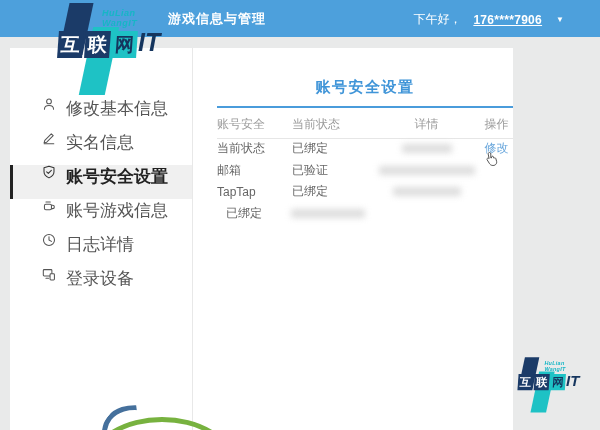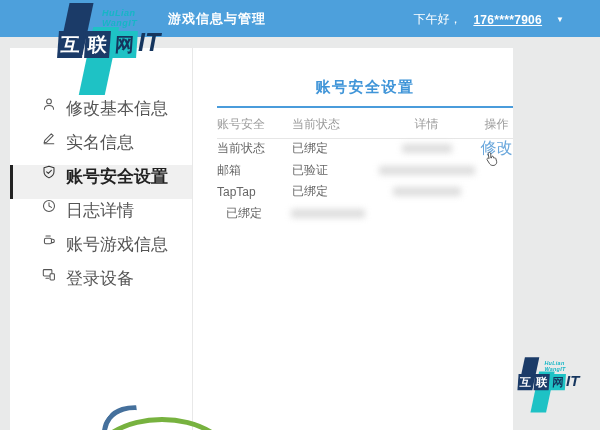--- a/index.html
+++ b/index.html
@@ -27,21 +27,21 @@
   .title-rule{position:absolute;top:58px;left:0;width:296px;height:2px;background:#4a9cdb;}
   .thead,.trow{position:absolute;left:0;width:296px;height:21px;display:grid;grid-template-columns:66px 90px 107px 33px;align-items:center;font-size:12px;}
   .thead{top:66px;color:#9a9a9a;}
   .thead-rule{position:absolute;top:90px;left:0;width:296px;height:1px;background:#e6e6e6;}
   .c1{text-align:left;color:#666;}
   .c2{text-align:left;padding-left:9px;color:#666;}
   .c3{display:flex;justify-content:center;align-items:center;}
   .c4{text-align:center;}
   .thead .c1,.thead .c2,.thead .c3,.thead .c4{color:#9a9a9a;}
   .redacted{height:9px;border-radius:2px;background:#cbcbcb;filter:blur(3px);opacity:.65;}
-  .action-link{color:#6aa7dc;font-size:16px;text-decoration:none;cursor:pointer;}
+  .action-link{color:#6aa7dc;font-size:12px;text-decoration:none;cursor:pointer;}
   .hand-cursor{position:absolute;left:268px;top:103px;z-index:5;}
   
   .logo{position:absolute;width:140px;height:98px;z-index:6;pointer-events:none;}
   .logo .bar-navy{position:absolute;left:36px;top:2px;width:24px;height:52px;background:#1b3b68;transform:skewX(-12deg);}
   .logo .bar-teal{position:absolute;left:58px;top:26px;width:26px;height:68px;background:#1ec2c5;transform:skewX(-12deg);}
   .logo .hl{position:absolute;left:74px;top:7px;font-size:9px;line-height:10px;font-weight:bold;font-style:italic;color:#16b6c6;letter-spacing:.5px;}
   .logo .blk{position:absolute;top:30px;width:25px;height:27px;text-align:center;font-size:19px;line-height:27px;font-weight:bold;transform:skewX(-4deg);}
   .logo .b1{left:30px;background:#1b3b68;color:#fff;}
   .logo .b2{left:57px;background:#1b3b68;color:#fff;}
   .logo .b3{left:84px;background:#1ec2c5;color:#15355e;}
@@ -83,32 +83,32 @@
       </div>
       <div class="side-item active">
         <svg width="14" height="14" viewBox="0 0 16 16" fill="none" stroke="#333" stroke-width="1.2" stroke-linecap="round" stroke-linejoin="round">
           <path d="M8 1.3l5.7 1.9v4.6c0 3.7-2.7 5.6-5.7 6.9-3-1.3-5.7-3.2-5.7-6.9V3.2z"></path>
           <path d="M5.3 7.8l1.9 1.9 3.5-3.6"></path>
         </svg>
         <span>账号安全设置</span>
       </div>
       <div class="side-item">
         <svg width="14" height="14" viewBox="0 0 16 16" fill="none" stroke="#555" stroke-width="1.2" stroke-linecap="round" stroke-linejoin="round">
-          <circle cx="8" cy="8" r="6.3"></circle>
-          <path d="M8 4.4V8l2.8 1.6"></path>
-        </svg>
-        <span>日志详情</span>
-      </div>
-      <div class="side-item">
-        <svg width="14" height="14" viewBox="0 0 16 16" fill="none" stroke="#555" stroke-width="1.2" stroke-linecap="round" stroke-linejoin="round">
           <rect x="2.8" y="6" width="8" height="6.3" rx="1.6"></rect>
           <path d="M10.8 7.2h1.4a1.9 1.9 0 010 3.8h-1.4"></path>
           <path d="M4.5 3.5h5"></path>
         </svg>
         <span>账号游戏信息</span>
+      </div>
+      <div class="side-item">
+        <svg width="14" height="14" viewBox="0 0 16 16" fill="none" stroke="#555" stroke-width="1.2" stroke-linecap="round" stroke-linejoin="round">
+          <circle cx="8" cy="8" r="6.3"></circle>
+          <path d="M8 4.4V8l2.8 1.6"></path>
+        </svg>
+        <span>日志详情</span>
       </div>
       <div class="side-item">
         <svg width="14" height="14" viewBox="0 0 16 16" fill="none" stroke="#555" stroke-width="1.2" stroke-linecap="round" stroke-linejoin="round">
           <rect x="1.5" y="3" width="9.8" height="7.2" rx="1"></rect>
           <path d="M4.5 12.8h3"></path>
           <rect x="9.2" y="7.8" width="5" height="7" rx="1" fill="#fff"></rect>
         </svg>
         <span>登录设备</span>
       </div>
     </div>

